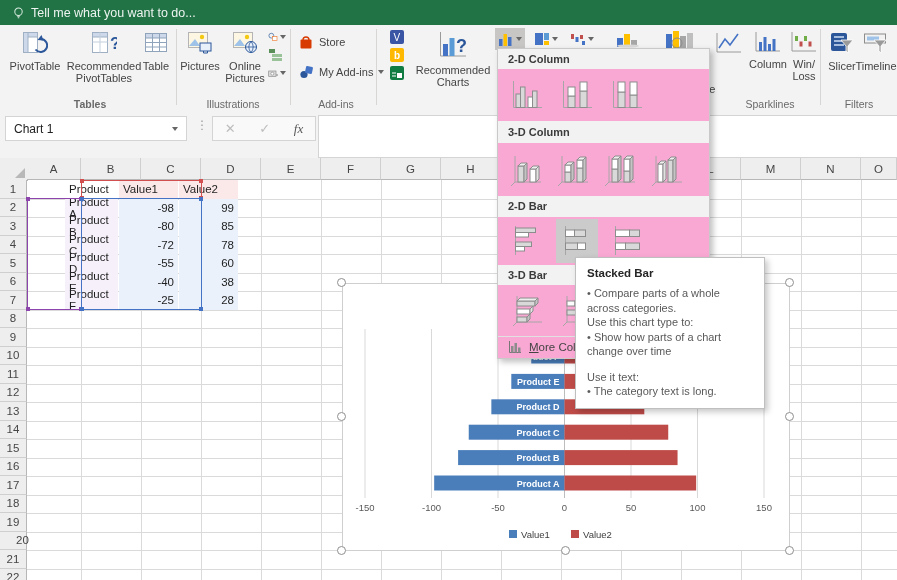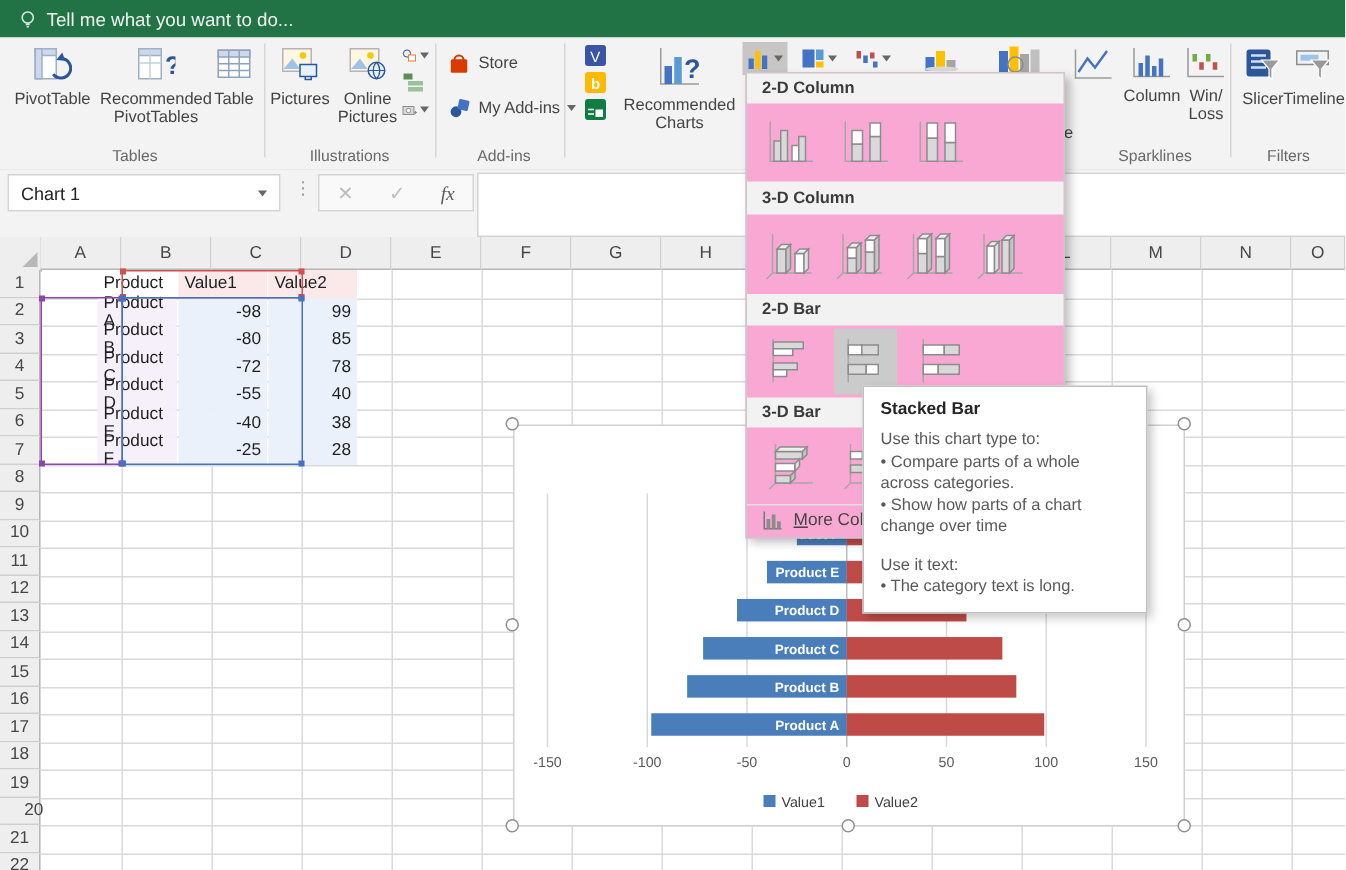--- a/index.html
+++ b/index.html
@@ -130,21 +130,21 @@
       <span>Recommended PivotTables</span>
     </div>
     <div class="bigbtn" style="left:138px;width:36px;">
       <svg width="26" height="26" viewBox="0 0 26 26">
         <rect x="2.5" y="3.5" width="21" height="18" fill="#fff" stroke="#8fa3bb"></rect>
         <rect x="2.5" y="3.5" width="21" height="4.5" fill="#cdd9ea" stroke="#8fa3bb"></rect>
         <path d="M2.5 12.5 h21 M2.5 17 h21 M9.5 3.5 v18 M16.5 3.5 v18" stroke="#8fa3bb"></path>
       </svg>
       <span>Table</span>
     </div>
-    <div class="grplabel" style="left:6px;width:168px;">Tables</div>
+    <div class="grplabel" style="left:6px;width:168px;font-weight:bold;">Tables</div>
     <div class="gsep" style="left:176px;"></div>
 
     <div class="bigbtn" style="left:180px;width:40px;">
       <svg width="27" height="26" viewBox="0 0 27 26">
         <rect x="1.5" y="2.5" width="19" height="15" fill="#fdf6e3" stroke="#b4b4b4"></rect>
         <circle cx="15" cy="7" r="2.2" fill="#f2c811"></circle>
         <path d="M2 16 l6-7 5 7 z" fill="#9fc3e8"></path>
         <rect x="13" y="13" width="11" height="8" fill="#e8f0fa" stroke="#2b579a"></rect>
         <path d="M16.5 21 v2 h4 v-2" stroke="#2b579a" fill="none"></path>
       </svg>
@@ -427,21 +427,21 @@
         <div class="cell fill-blue num" style="left: 82px; width: 59px; top: 40.5px; height: 18.5px;">-98</div>
         <div class="cell fill-blue num" style="left: 142px; width: 59px; top: 40.5px; height: 18.5px;">99</div>
         <div class="cell fill-purple" style="left: 28px; width: 53px; top: 59px; height: 18.5px;">Product B</div>
         <div class="cell fill-blue num" style="left: 82px; width: 59px; top: 59px; height: 18.5px;">-80</div>
         <div class="cell fill-blue num" style="left: 142px; width: 59px; top: 59px; height: 18.5px;">85</div>
         <div class="cell fill-purple" style="left: 28px; width: 53px; top: 77.5px; height: 18.5px;">Product C</div>
         <div class="cell fill-blue num" style="left: 82px; width: 59px; top: 77.5px; height: 18.5px;">-72</div>
         <div class="cell fill-blue num" style="left: 142px; width: 59px; top: 77.5px; height: 18.5px;">78</div>
         <div class="cell fill-purple" style="left: 28px; width: 53px; top: 96px; height: 18.5px;">Product D</div>
         <div class="cell fill-blue num" style="left: 82px; width: 59px; top: 96px; height: 18.5px;">-55</div>
-        <div class="cell fill-blue num" style="left: 142px; width: 59px; top: 96px; height: 18.5px;">40</div>
+        <div class="cell fill-blue num" style="left: 142px; width: 59px; top: 96px; height: 18.5px;">60</div>
         <div class="cell fill-purple" style="left: 28px; width: 53px; top: 114.5px; height: 18.5px;">Product E</div>
         <div class="cell fill-blue num" style="left: 82px; width: 59px; top: 114.5px; height: 18.5px;">-40</div>
         <div class="cell fill-blue num" style="left: 142px; width: 59px; top: 114.5px; height: 18.5px;">38</div>
         <div class="cell fill-purple" style="left: 28px; width: 53px; top: 133px; height: 18.5px;">Product F</div>
         <div class="cell fill-blue num" style="left: 82px; width: 59px; top: 133px; height: 18.5px;">-25</div>
         <div class="cell fill-blue num" style="left: 142px; width: 59px; top: 133px; height: 18.5px;">28</div>
       </div>
     <div class="range rng-red">
         <i class="h tl"></i>
         <i class="h tr"></i>
@@ -684,22 +684,22 @@
         <rect x="6.5" y="3" width="2.5" height="9.5" fill="#8c8c8c"></rect>
         <rect x="10" y="7.5" width="2.5" height="5" fill="#8c8c8c"></rect>
       </svg>
       <span><u>M</u>ore Colu</span>
     </div>
   </div>
 
   <div class="tooltip">
     <div class="tt-title">Stacked Bar</div>
     <div>
+        <div class="tt-line">• Compare parts of a whole across categories.</div>
         <div class="tt-line">Use this chart type to:</div>
-        <div class="tt-line">• Compare parts of a whole across categories.</div>
         <div class="tt-line">• Show how parts of a chart change over time</div>
         <div class="tt-gap"></div>
         <div class="tt-line">Use it text:</div>
         <div class="tt-line">• The category text is long.</div>
       </div>
   </div>
 
 </div>
 
 </body></html>

